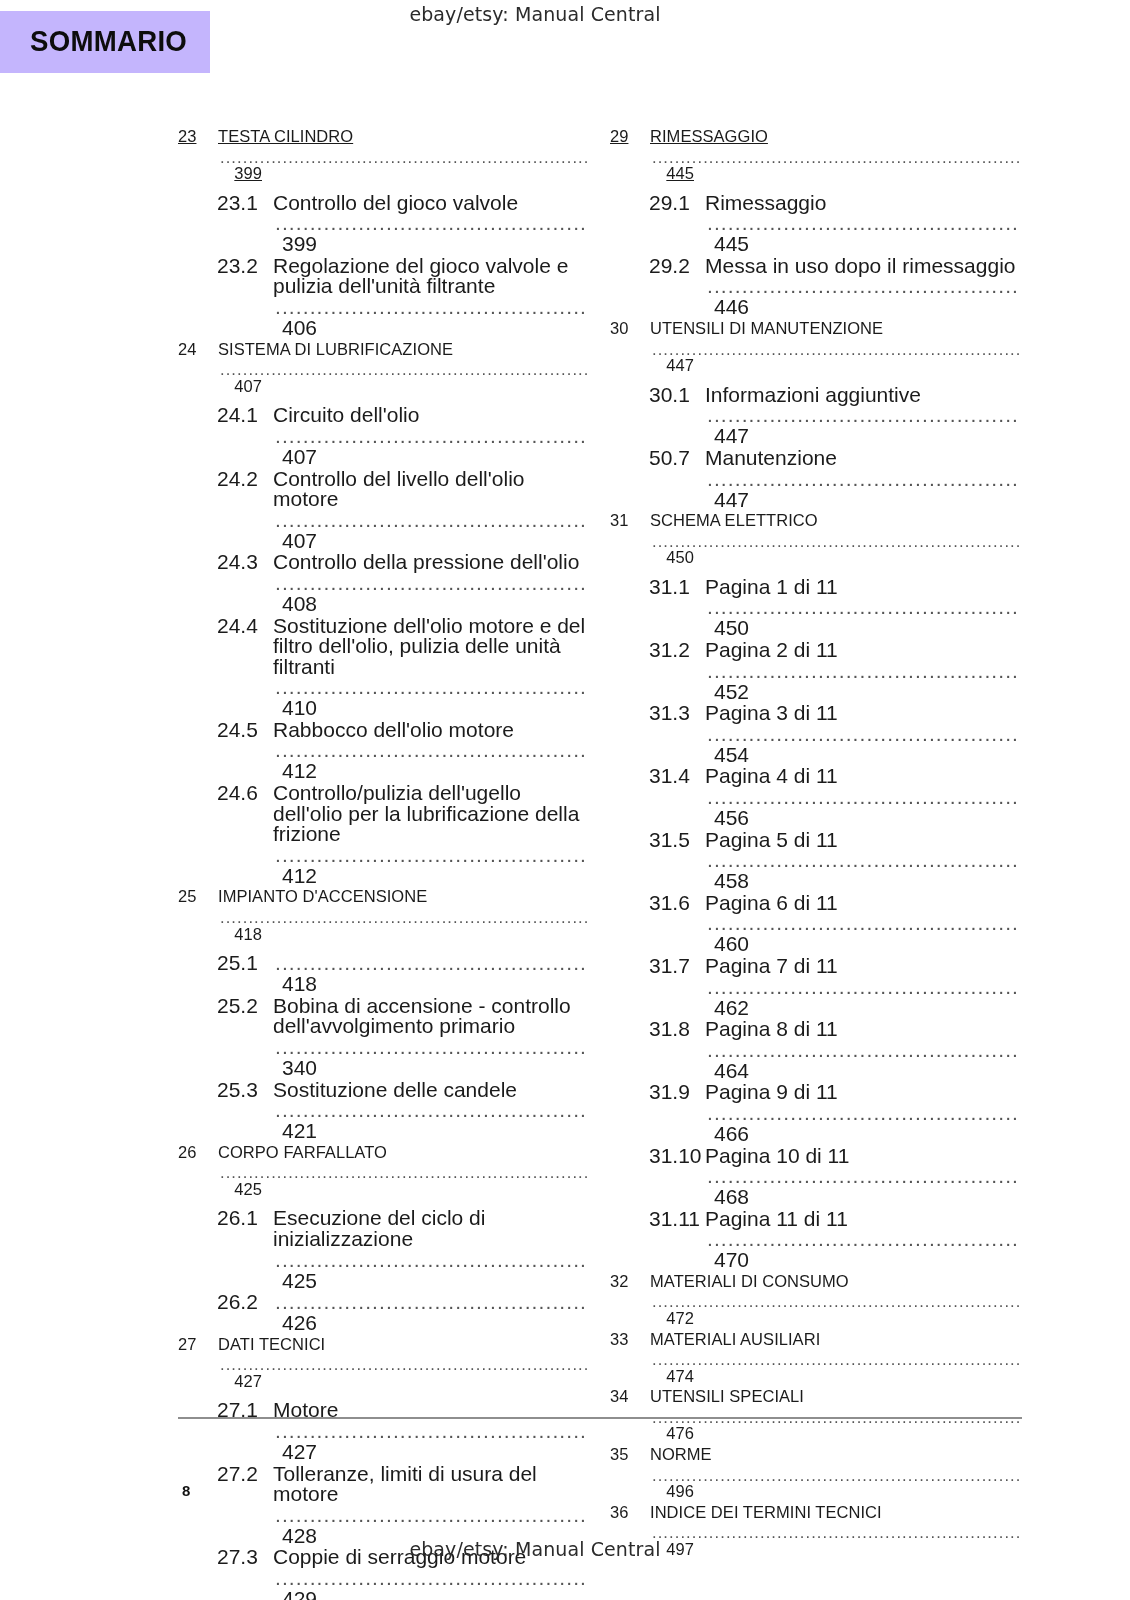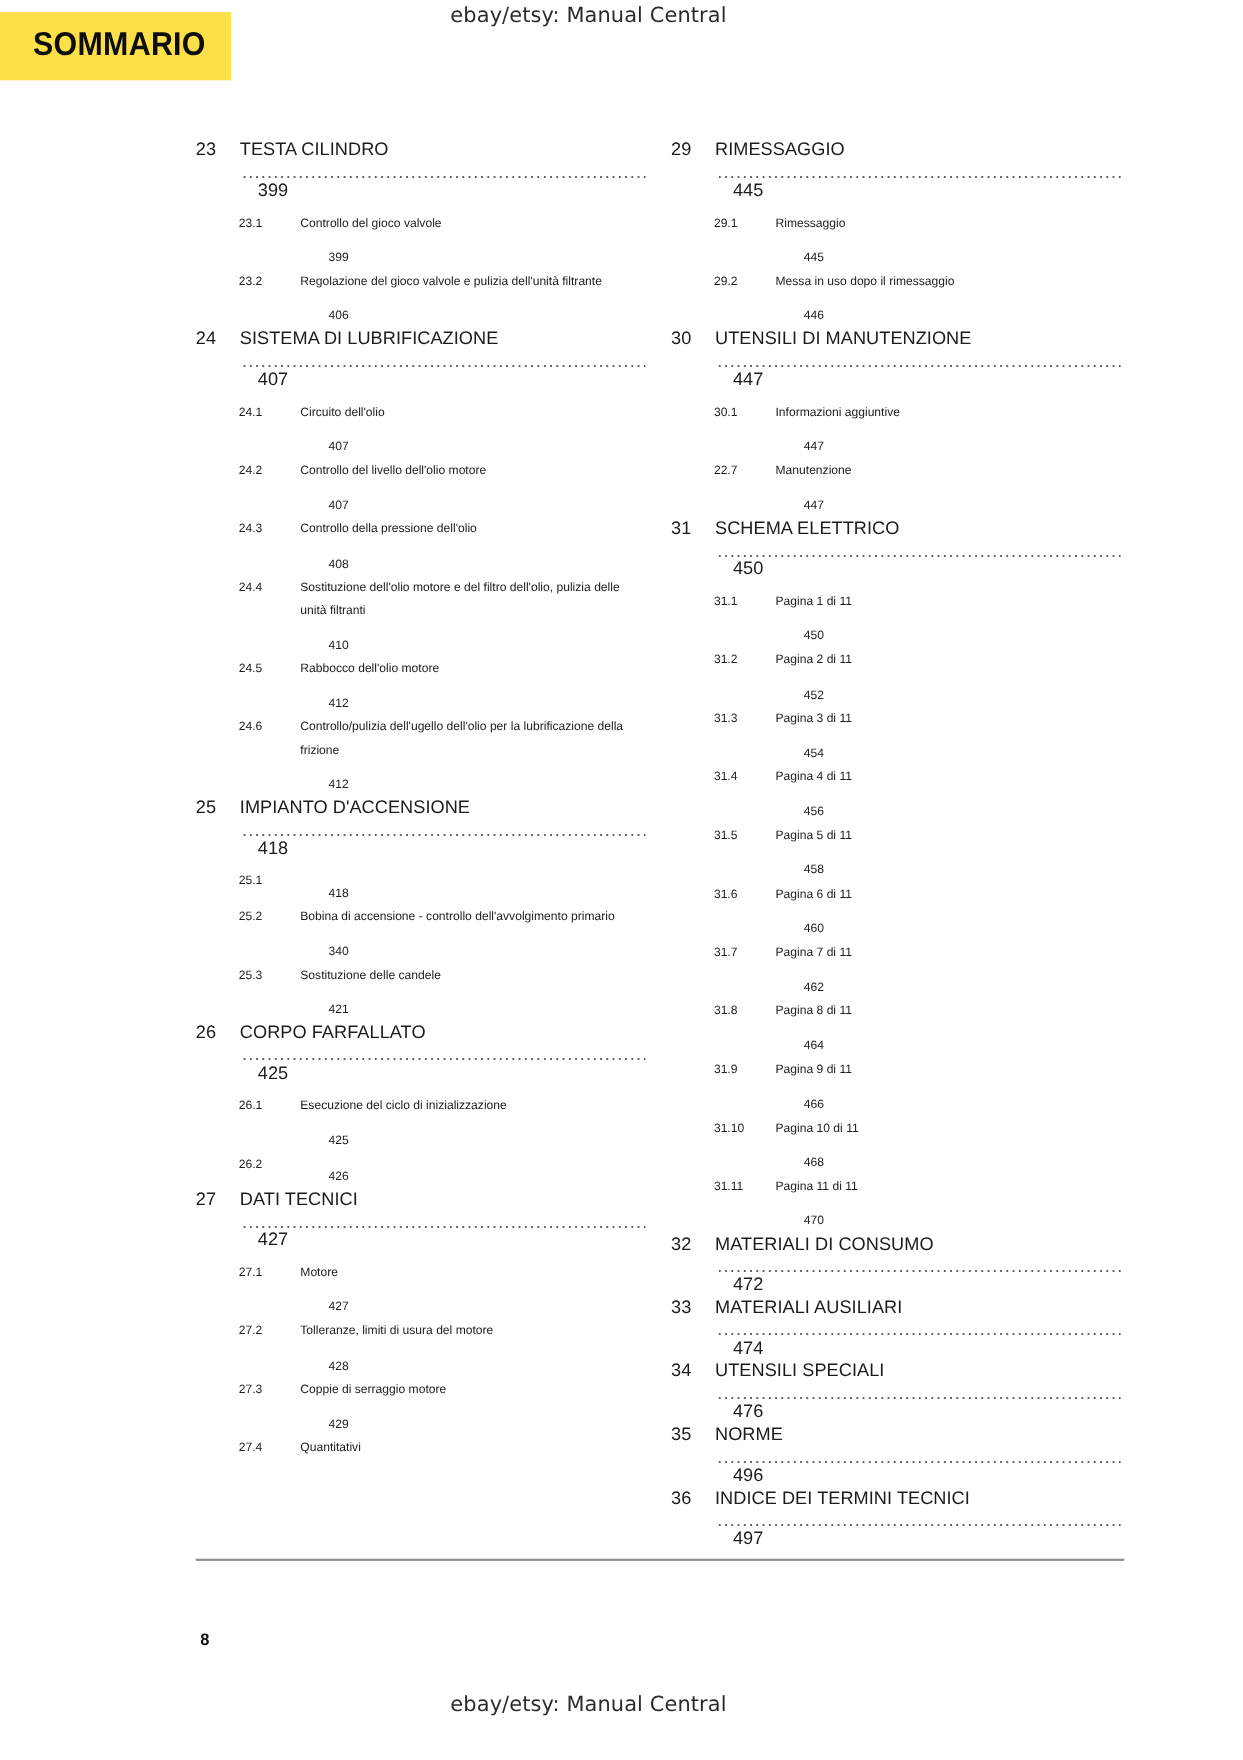--- a/index.html
+++ b/index.html
@@ -31,21 +31,21 @@
   .watermark-top { top: 3px; }
   .watermark-bottom { top: 1538px; }
 
   
   .chapter-chip {
     position: absolute;
     left: 0;
     top: 11px;
     width: 210px;
     height: 62px;
-    background: #fde047;
+    background: #c4b5fd;
   }
   .chapter-chip-label {
     position: absolute;
     left: 30px;
     top: 50%;
     transform: translateY(-52%);
     font-family: "Liberation Sans Narrow", "Liberation Sans", sans-serif;
     font-weight: bold;
     font-size: 30px;
     letter-spacing: 0.3px;
@@ -67,21 +67,21 @@
   }
   .toc-col {
     width: 410px;
     flex: 0 0 410px;
   }
 
   
   .entry {
     display: flex;
     align-items: flex-start;
-    font-size: 11px;
+    font-size: 21px;
     line-height: 20.6px;
     color: #1b1b1b;
   }
   .entry .num {
     flex: 0 0 auto;
     font-variant-numeric: lining-nums;
     white-space: nowrap;
   }
   .entry .body {
     flex: 1 1 auto;
@@ -108,21 +108,21 @@
     text-align: right;
     white-space: nowrap;
     margin-left: 4px;
   }
 
   
   .lvl1 {
     font-size: 16.5px;
     letter-spacing: 0.05px;
   }
-  .lvl1:first-child { margin-top: 0; }
+  .lvl1:first-child { margin-top: 0; text-decoration: underline; }
   .lvl1 .num { width: 40px; }
   .lvl1 .title { text-transform: none; }
 
   
   .lvl2 { margin-top: 1px; }
   .lvl2 .num { width: 56px; margin-left: 39px; }
 
   
   .lvl2.first { margin-top: 9px; }
 
@@ -368,21 +368,21 @@
       </div>
       <div class="entry lvl2 wrap first">
         <span class="num">30.1</span>
         <span class="body">
           <span class="title">Informazioni aggiuntive</span>
           <span class="leader">........................................................................................................</span>
           <span class="page">447</span>
         </span>
       </div>
       <div class="entry lvl2 wrap">
-        <span class="num">22.7</span>
+        <span class="num">50.7</span>
         <span class="body">
           <span class="title">Manutenzione</span>
           <span class="leader">........................................................................................................</span>
           <span class="page">447</span>
         </span>
       </div>
       <div class="entry lvl1 wrap">
         <span class="num">31</span>
         <span class="body">
           <span class="title">SCHEMA ELETTRICO</span>

